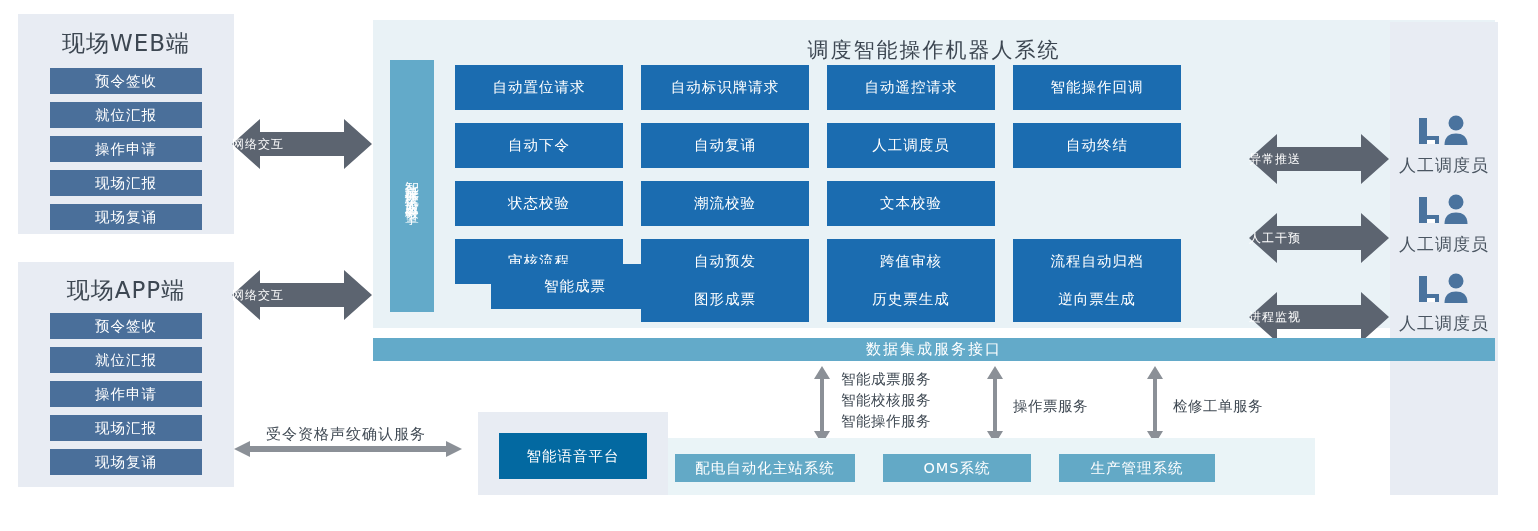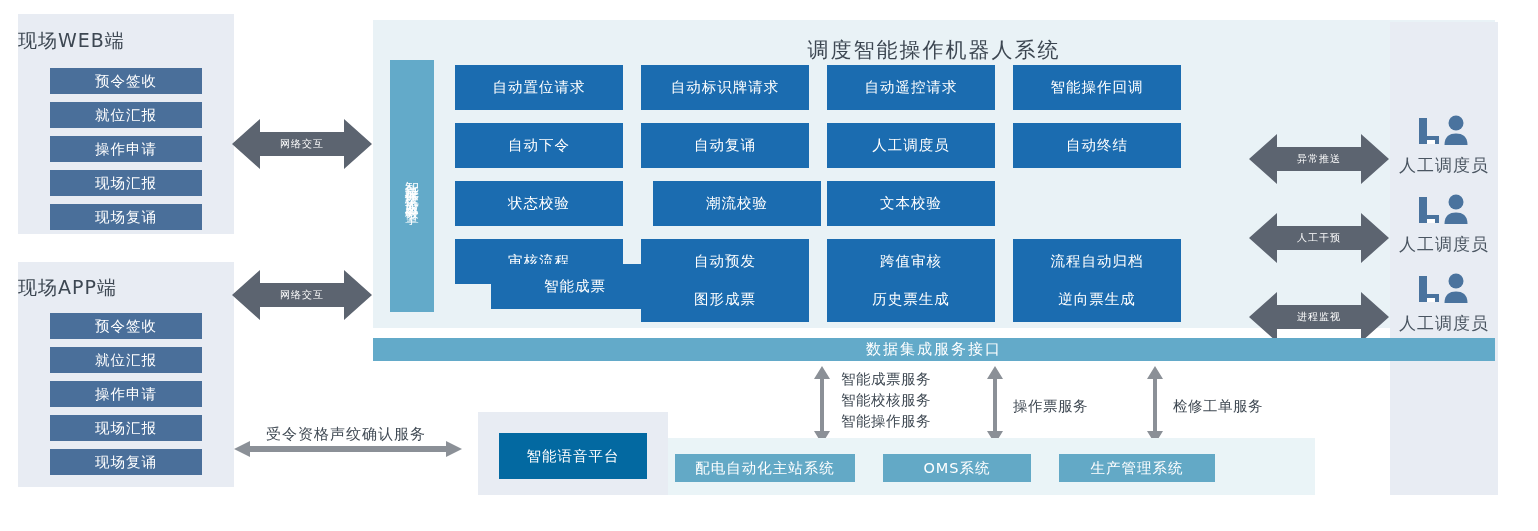--- a/index.html
+++ b/index.html
@@ -10,21 +10,21 @@
   }
   .abs{position:absolute;box-sizing:border-box;}
 
   
   .panel{background:#e8ecf3;}
   .panel-lt{background:#e9f2f6;}
   .panel-xlt{background:#eaf4f7;}
 
   
   .client-title{
-    text-align:left;font-size:19px;color:#3d4752;
+    text-align:center;font-size:23px;color:#3d4752;
     letter-spacing:1px;
   }
   .client-btn{
     background:#4a6f9a;color:#ffffff;font-size:14.5px;
     display:flex;align-items:center;justify-content:center;
     letter-spacing:1px;
   }
 
   
   .center-title{
@@ -63,21 +63,21 @@
     background:#0369a1;color:#ffffff;font-size:14.5px;
     display:flex;align-items:center;justify-content:center;
     letter-spacing:1px;
   }
 
   
   .harrow{position:absolute;}
   .harrow svg{display:block;}
   .harrow .lbl{
     position:absolute;left:0;right:0;top:50%;transform:translateY(-50%);
-    text-align:center;color:#ffffff;font-size:10px;letter-spacing:1px;
+    text-align:left;color:#ffffff;font-size:12px;letter-spacing:1px;
     pointer-events:none;
   }
   .plainarrow{position:absolute;}
   .varrow{position:absolute;}
 
   .svc-label{
     position:absolute;font-size:14.5px;color:#404a54;
     line-height:1.45;letter-spacing:0.5px;white-space:pre-line;
   }
   .voice-label{
@@ -143,21 +143,21 @@
   <div class="abs cell" style="left:268px;top:45px;width:168px;height:45px;">自动标识牌请求</div>
   <div class="abs cell" style="left:454px;top:45px;width:168px;height:45px;">自动遥控请求</div>
   <div class="abs cell" style="left:640px;top:45px;width:168px;height:45px;">智能操作回调</div>
 
   <div class="abs cell" style="left:82px;top:103px;width:168px;height:45px;">自动下令</div>
   <div class="abs cell" style="left:268px;top:103px;width:168px;height:45px;">自动复诵</div>
   <div class="abs cell" style="left:454px;top:103px;width:168px;height:45px;">人工调度员</div>
   <div class="abs cell" style="left:640px;top:103px;width:168px;height:45px;">自动终结</div>
 
   <div class="abs cell" style="left:82px;top:161px;width:168px;height:45px;">状态校验</div>
-  <div class="abs cell" style="left:268px;top:161px;width:168px;height:45px;margin-left:12px;">潮流校验</div>
+  <div class="abs cell" style="left:268px;top:161px;width:168px;height:45px;">潮流校验</div>
   <div class="abs cell" style="left:454px;top:161px;width:168px;height:45px;">文本校验</div>
 
   <div class="abs cell" style="left:82px;top:219px;width:168px;height:45px;">审核流程</div>
   <div class="abs cell" style="left:268px;top:219px;width:168px;height:45px;">自动预发</div>
   <div class="abs cell" style="left:454px;top:219px;width:168px;height:45px;">跨值审核</div>
   <div class="abs cell" style="left:640px;top:219px;width:168px;height:45px;">流程自动归档</div>
 
   <div class="abs cell" style="left:82px;top:244px;width:168px;height:45px;margin-left:36px;">智能成票</div>
   <div class="abs cell" style="left:268px;top:257px;width:168px;height:45px;">图形成票</div>
   <div class="abs cell" style="left:454px;top:257px;width:168px;height:45px;">历史票生成</div>

